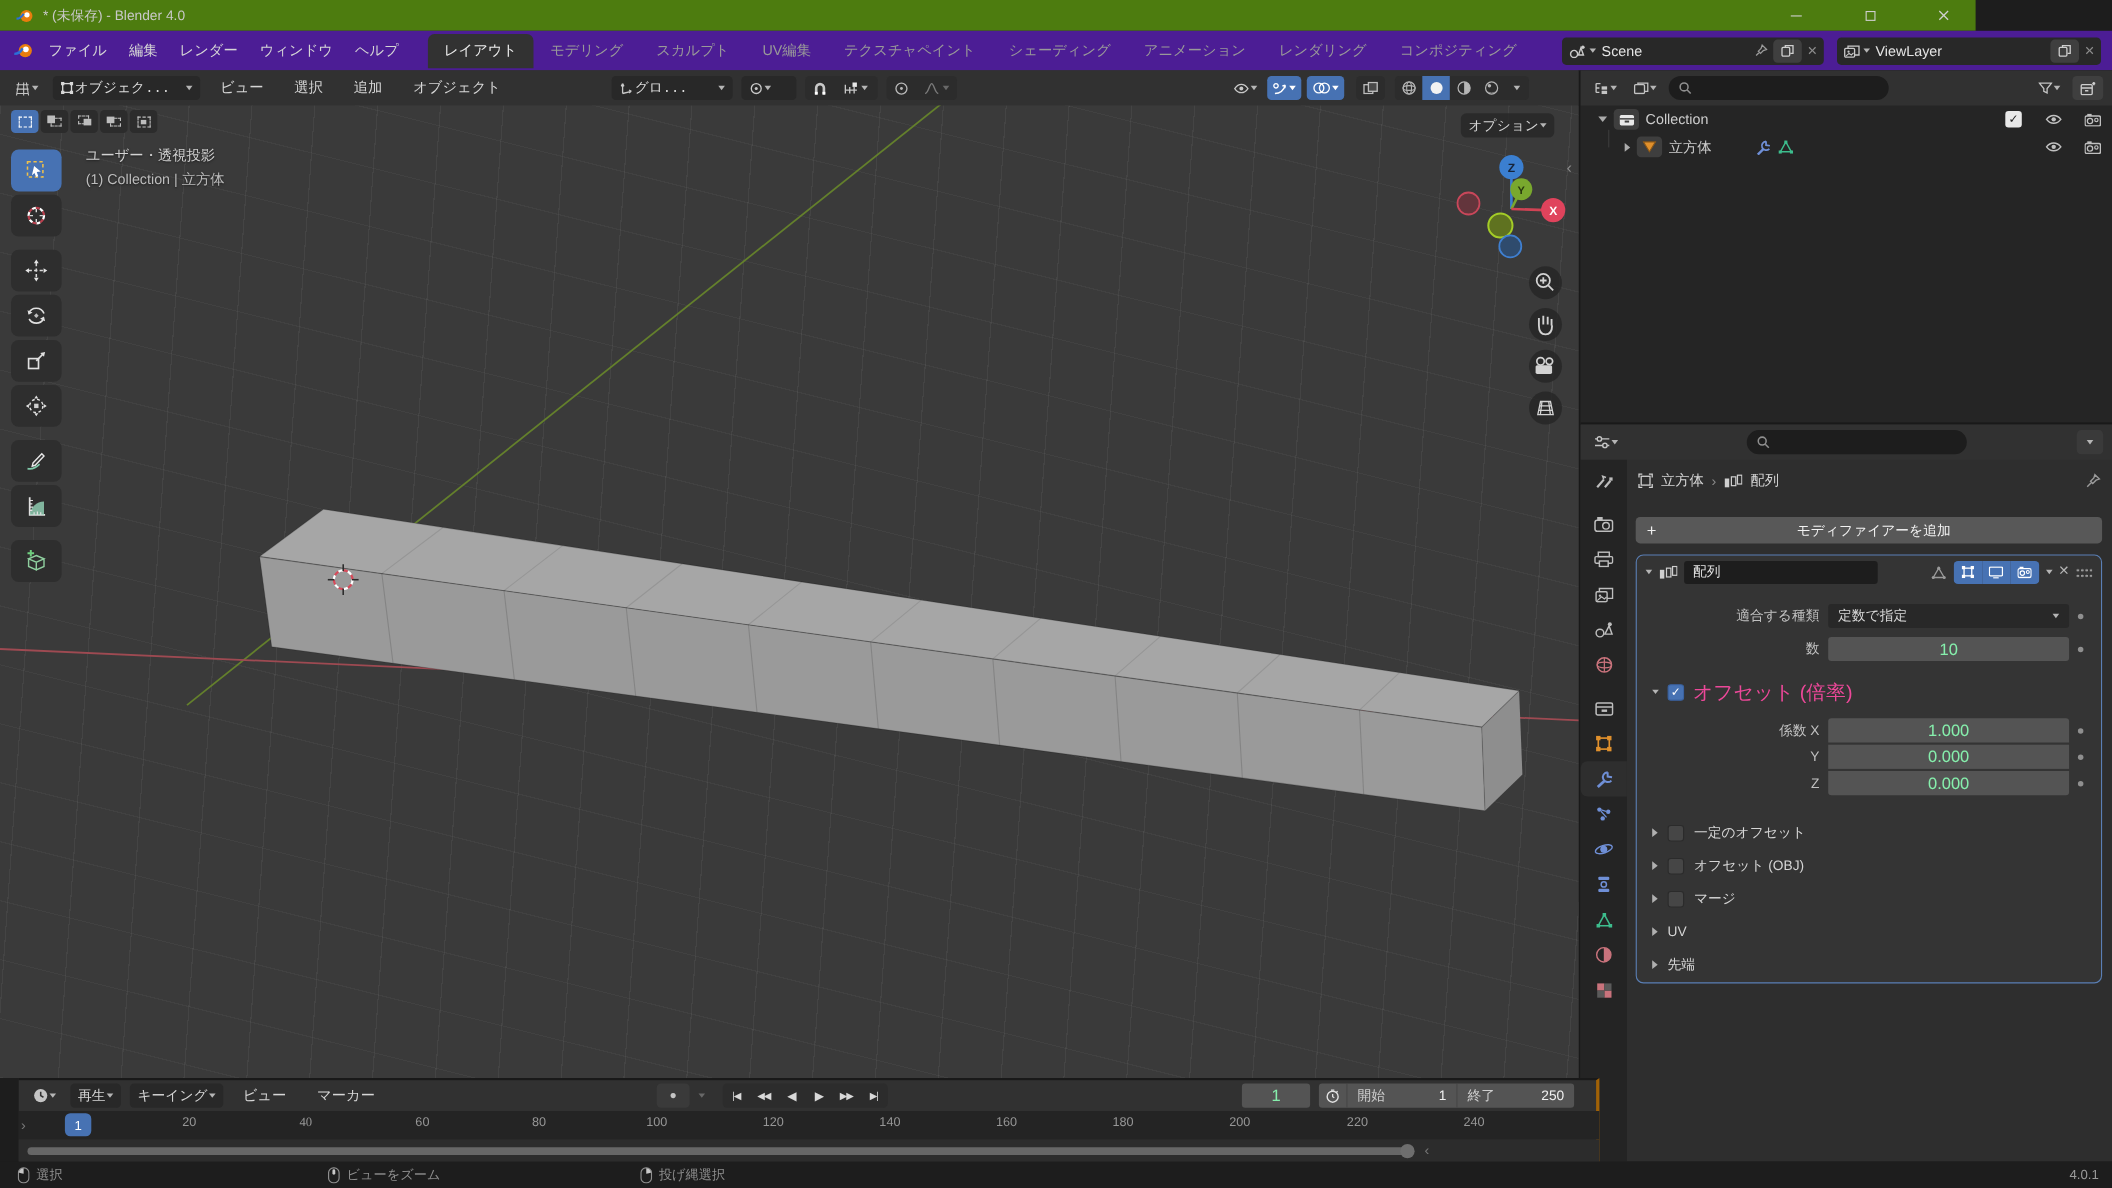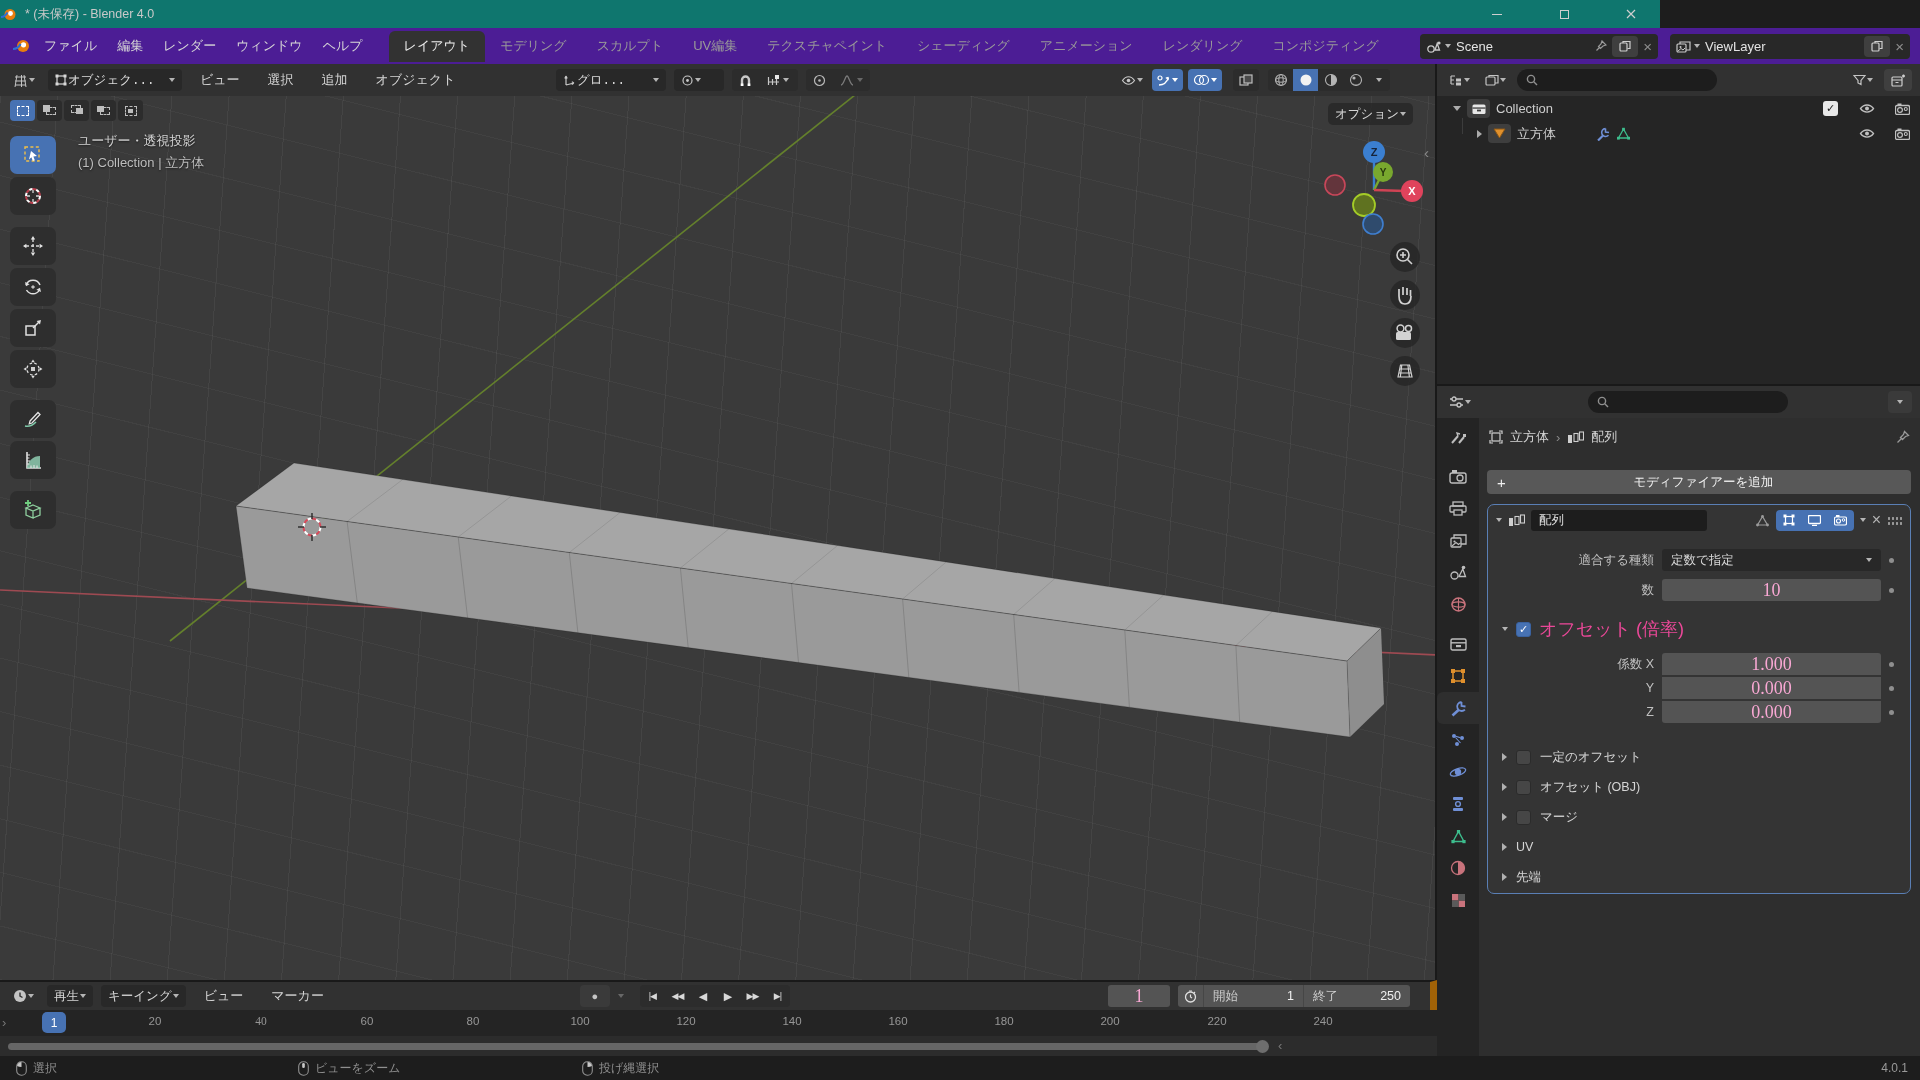--- a/index.html
+++ b/index.html
@@ -9,21 +9,21 @@
   .abs{position:absolute;}
   .f{display:flex;align-items:center;}
   .chev{width:0;height:0;border-left:3.5px solid transparent;border-right:3.5px solid transparent;border-top:4px solid #b5b5b5;display:inline-block;}
   .chev.dim{border-top-color:#686868;}
   .btn{display:flex;align-items:center;justify-content:center;border-radius:4px;cursor:default;}
   .hbtn{height:22px;border-radius:4px;display:flex;align-items:center;gap:1px;padding:0 7px;font-family:Liberation Mono, monospace;}
   .dd{background:#282828;}
   .menu-item{padding:0 10px;color:#d6d6d6;height:24px;display:flex;align-items:center;border-radius:4px;}
   .wtab{padding:6px 15px 7px;border-radius:6px 6px 0 0;color:#999;white-space:nowrap;}
   .wtab.active{background:#323232;color:#ececec;}
-  .nfield{background:#545454;border-radius:3px;height:22px;display:flex;align-items:center;justify-content:center;color:#f9a8d4;font-size:18px;font-family:Liberation Serif, serif;}
+  .nfield{background:#545454;border-radius:3px;height:22px;display:flex;align-items:center;justify-content:center;color:#86efac;font-size:15px;}
   .dfield{background:#282828;border-radius:3px;height:22px;display:flex;align-items:center;justify-content:space-between;padding:0 9px;color:#d8d8d8;font-size:12.5px;}
   .dot{width:5px;height:5px;border-radius:50%;background:#8f8f8f;}
   .plabel{color:#c0c0c0;font-size:12.5px;text-align:right;}
   .tbtn{width:46px;height:38px;background:#2e2e2e;border-radius:7px;display:flex;align-items:center;justify-content:center;}
   .tbtn.active{background:#4772b3;}
   .checkbox{width:15px;height:15px;border-radius:3px;background:#464646;border:1px solid #2b2b2b;display:flex;align-items:center;justify-content:center;font-size:11px;color:#fff;}
   .checkbox.on{background:#4772b3;border-color:#3a62a0;}
   .seg{height:22px;background:#2c2c2c;border-radius:4px;display:flex;overflow:hidden;}
   .seg .s{width:25px;height:22px;display:flex;align-items:center;justify-content:center;}
   .seg .s.on{background:#4772b3;}
@@ -31,21 +31,21 @@
   .transport{font-size:9px;color:#d8d8d8;letter-spacing:-1px;}
   svg{display:block;}
   .ol-row-label{color:#cdcdcd;font-size:13px;}
   .chip{width:23px;height:19px;background:#3e3e3e;border-radius:4px;display:flex;align-items:center;justify-content:center;}
 </style>
 </head>
 <body>
 
 <div class="app">
 
-  <div class="abs f" style="left:0;top:0;width:1660px;height:28px;background:#0f766e;padding-left:0;gap:9px;">
+  <div class="abs f" style="left:0;top:0;width:1796px;height:28px;background:#4d7c0f;padding-left:14px;gap:9px;">
     <span>
       <svg width="16" height="13">
           <circle cx="10" cy="6.5" r="5.5" fill="#e87d0d"></circle>
           <circle cx="10.5" cy="5.5" r="2.4" fill="#fff"></circle>
           <path d="M1 9 C4 9 6 7 7.5 4.5" stroke="#2b6fd8" stroke-width="2" fill="none"></path>
         </svg>
     </span>
     <span style="color:#c9c9c9;font-size:12.5px;">* (未保存) - Blender 4.0</span>
     <span style="flex:1"></span>
     <span class="btn" style="width:58px;height:28px;border-radius:0;">
@@ -811,21 +811,21 @@
           <span style="color:#d5d5d5;font-size:12.5px;">UV</span>
         </div>
         <div class="abs f" style="left:0;top:358px;width:100%;height:28px;padding:0 14px;gap:9px;">
           <span style="width:0;height:0;border-top:4px solid transparent;border-bottom:4px solid transparent;border-left:5px solid #b0b0b0;"></span>
           <span style="color:#d5d5d5;font-size:12.5px;">先端</span>
         </div>
       </div>
     </div>
   </div>
 
-  <div class="abs" style="left:0;top:980px;width:1437px;height:76px;background:#313131;border-top:2px solid #191919;border-right:7px solid #a16207;">
+  <div class="abs" style="left:17px;top:980px;width:1437px;height:76px;background:#313131;border-top:2px solid #191919;border-right:3px solid #a16207;">
     <div class="f" style="height:28px;padding:0 8px;gap:8px;">
       <span class="hbtn" style="padding:0 5px;">
         <svg width="14" height="14">
             <circle cx="7" cy="7" r="6" fill="#c4c4c4"></circle>
             <path d="M7 3.5 V7 L9.5 8.5" stroke="#313131" stroke-width="1.4" fill="none"></path>
           </svg>
         <i class="chev"></i>
       </span>
       <span class="hbtn dd">
         <span style="color:#d6d6d6;font-size:12.5px;">再生</span>

